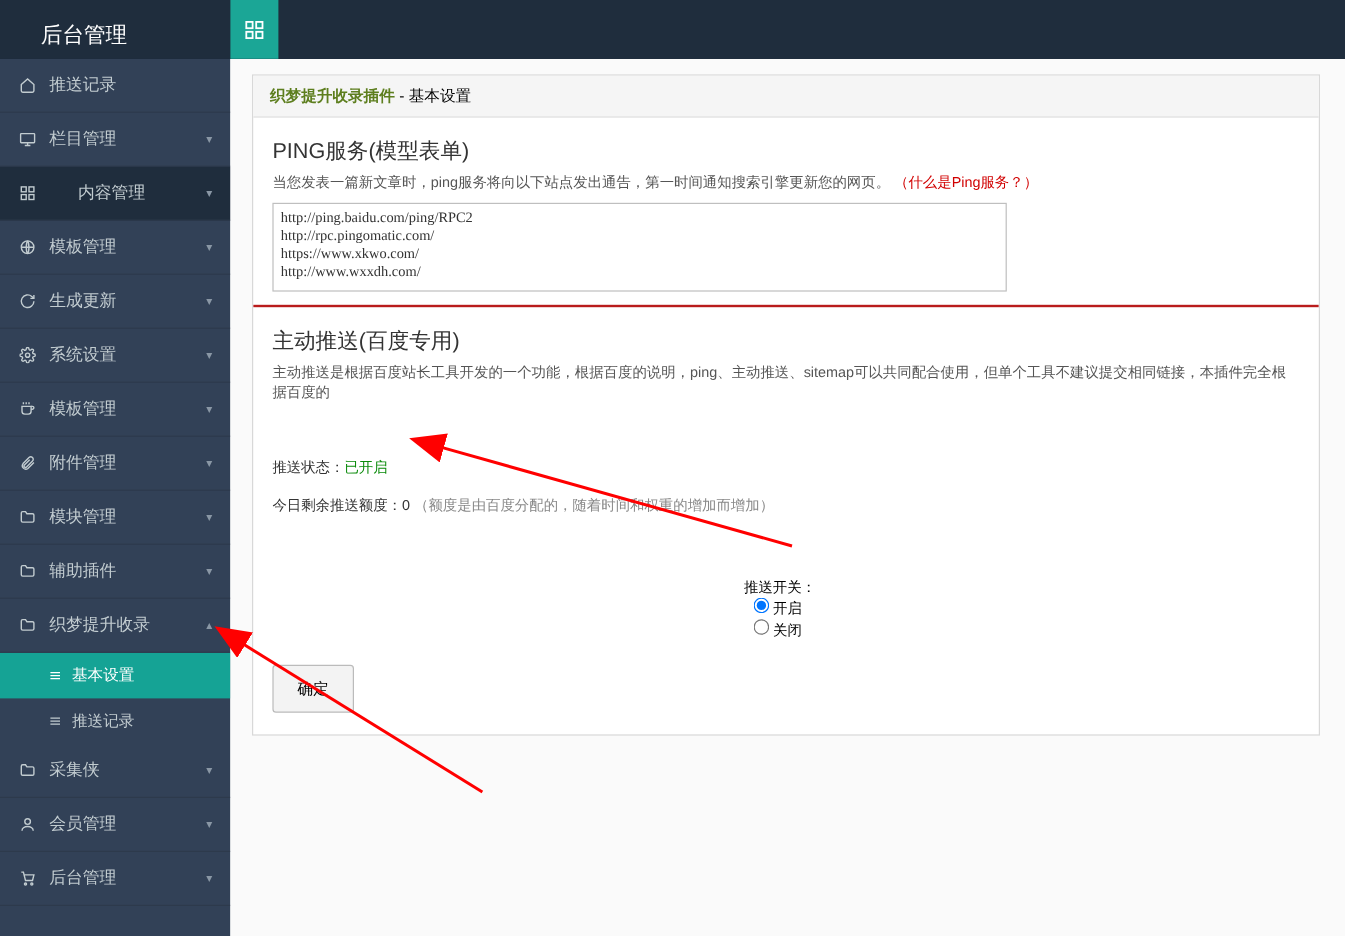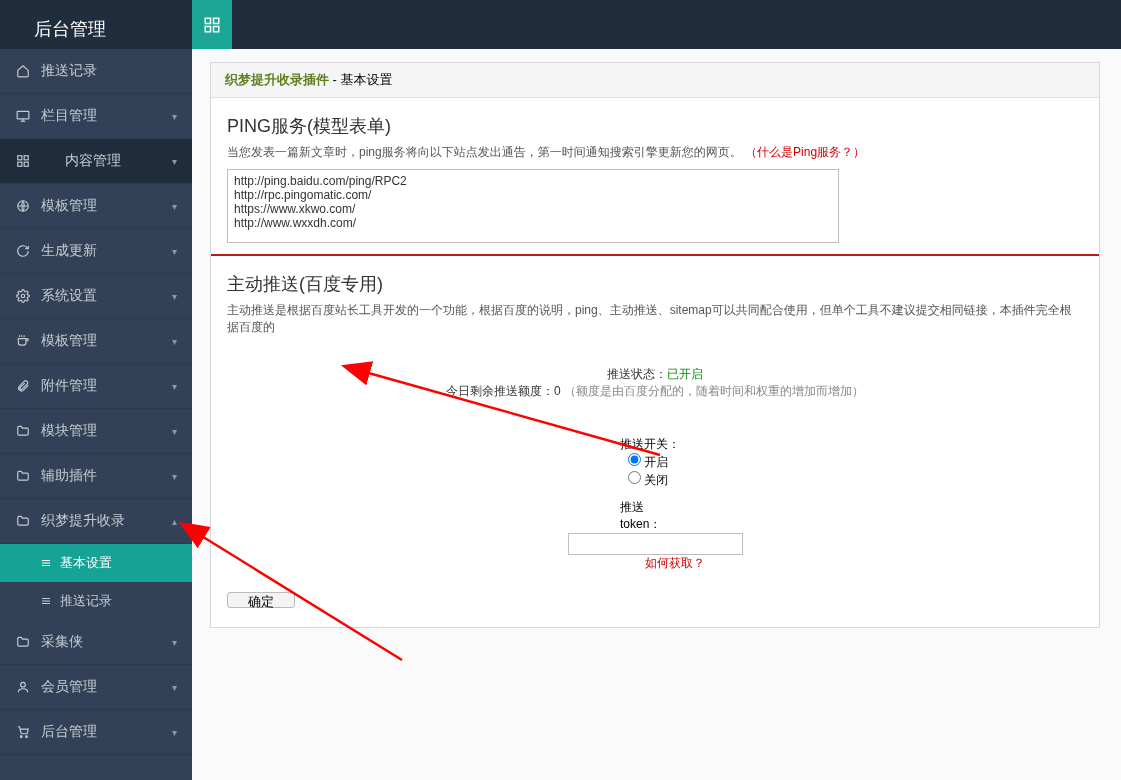--- a/index.html
+++ b/index.html
@@ -22,29 +22,29 @@
     .sub-item .sub-icon { margin-right: 8px; display: inline-flex; }
 
     .main { flex: 1; padding: 62px 0 0 18px; background: #fafafa; min-height: 780px; position: relative; }
     .panel { border: 1px solid #d8d8d8; background: #fff; width: 890px; overflow: hidden; }
     .panel-hd { background: #f5f5f5; border-bottom: 1px solid #e0e0e0; padding: 8px 14px; font-size: 13px; }
     .panel-hd .crumb1 { color: #5d7e1e; font-weight: bold; }
     .panel-bd { padding: 16px 16px 8px 16px; }
     .sec-title { font-size: 18px; color: #333; margin-bottom: 6px; }
     .sec-desc { font-size: 12px; color: #555; margin-bottom: 8px; }
     .link-red { color: #d10000; text-decoration: none; }
-    textarea.ping-box { width: 612px; height: 74px; font-family: Liberation Sans, sans-serif; font-size: 12px; padding: 4px 6px; border: 1px solid #bfbfbf; resize: none; color: #333; }
+    textarea.ping-box { width: 612px; height: 74px; font-family: Liberation Serif, serif; font-size: 12px; padding: 4px 6px; border: 1px solid #bfbfbf; resize: none; color: #333; }
     .sec2 { padding: 16px 16px 18px 16px; border-top: 2px solid #b91c1c; }
-    .kv { font-size: 12px; color: #333; margin: 0 0; text-align: center; }
+    .kv { font-size: 12px; color: #333; margin: 15px 0; }
     .kv .on { color: #0a8a0a; }
     .kv .hint { color: #888; }
     .form-row { display: flex; align-items: center; margin: 10px 0; font-size: 12px; flex-direction: column; }
     .form-row .lbl { width: 70px; text-align: left; padding-right: 6px; }
     .form-row input[type=text] { width: 175px; height: 22px; border: 1px solid #bfbfbf; padding: 0 4px; }
-    .confirm-btn { margin-top: 10px; width: 68px; height: 16px; border: 1px solid #bbb; background: #f3f3f3; cursor: pointer; border-radius: 3px; font-size: 13px; }
+    .confirm-btn { margin-top: 10px; width: 68px; height: 40px; border: 1px solid #bbb; background: #f3f3f3; cursor: pointer; border-radius: 3px; font-size: 13px; }
     .footer-note { text-align: right; font-size: 12px; color: #333; padding: 10px 4px 0 0; width: 890px; }
     .radio-lbl { margin-right: 14px; }
 
     .arrow-overlay { position: absolute; top: 0; left: 0; width: 1121px; height: 780px; pointer-events: none; z-index: 20; }
   </style>
 </head>
 <body>
 
 <div class="topbar">
   <div class="brand">后台管理</div>
@@ -256,25 +256,20 @@
         </div>
 
         <div style="height: 26px;"></div>
 
         <div class="form-row">
           <span class="lbl">推送开关：</span>
           <label class="radio-lbl"><input type="radio" name="sw" checked="" style=""> <span>开启</span></label>
           <label class="radio-lbl"><input type="radio" name="sw" style=""> <span>关闭</span></label>
         </div>
 
-        <div class="form-row">
-          <span class="lbl">推送token：</span>
-          <input type="text" value="" style="">
-          <a href="#" class="link-red" style="margin-left:40px;">如何获取？</a>
-        </div>
 
         <button class="confirm-btn">确定</button>
       </div>
     </div>
 
 
   </div>
 </div>
 
 <svg class="arrow-overlay" width="1121" height="780">

